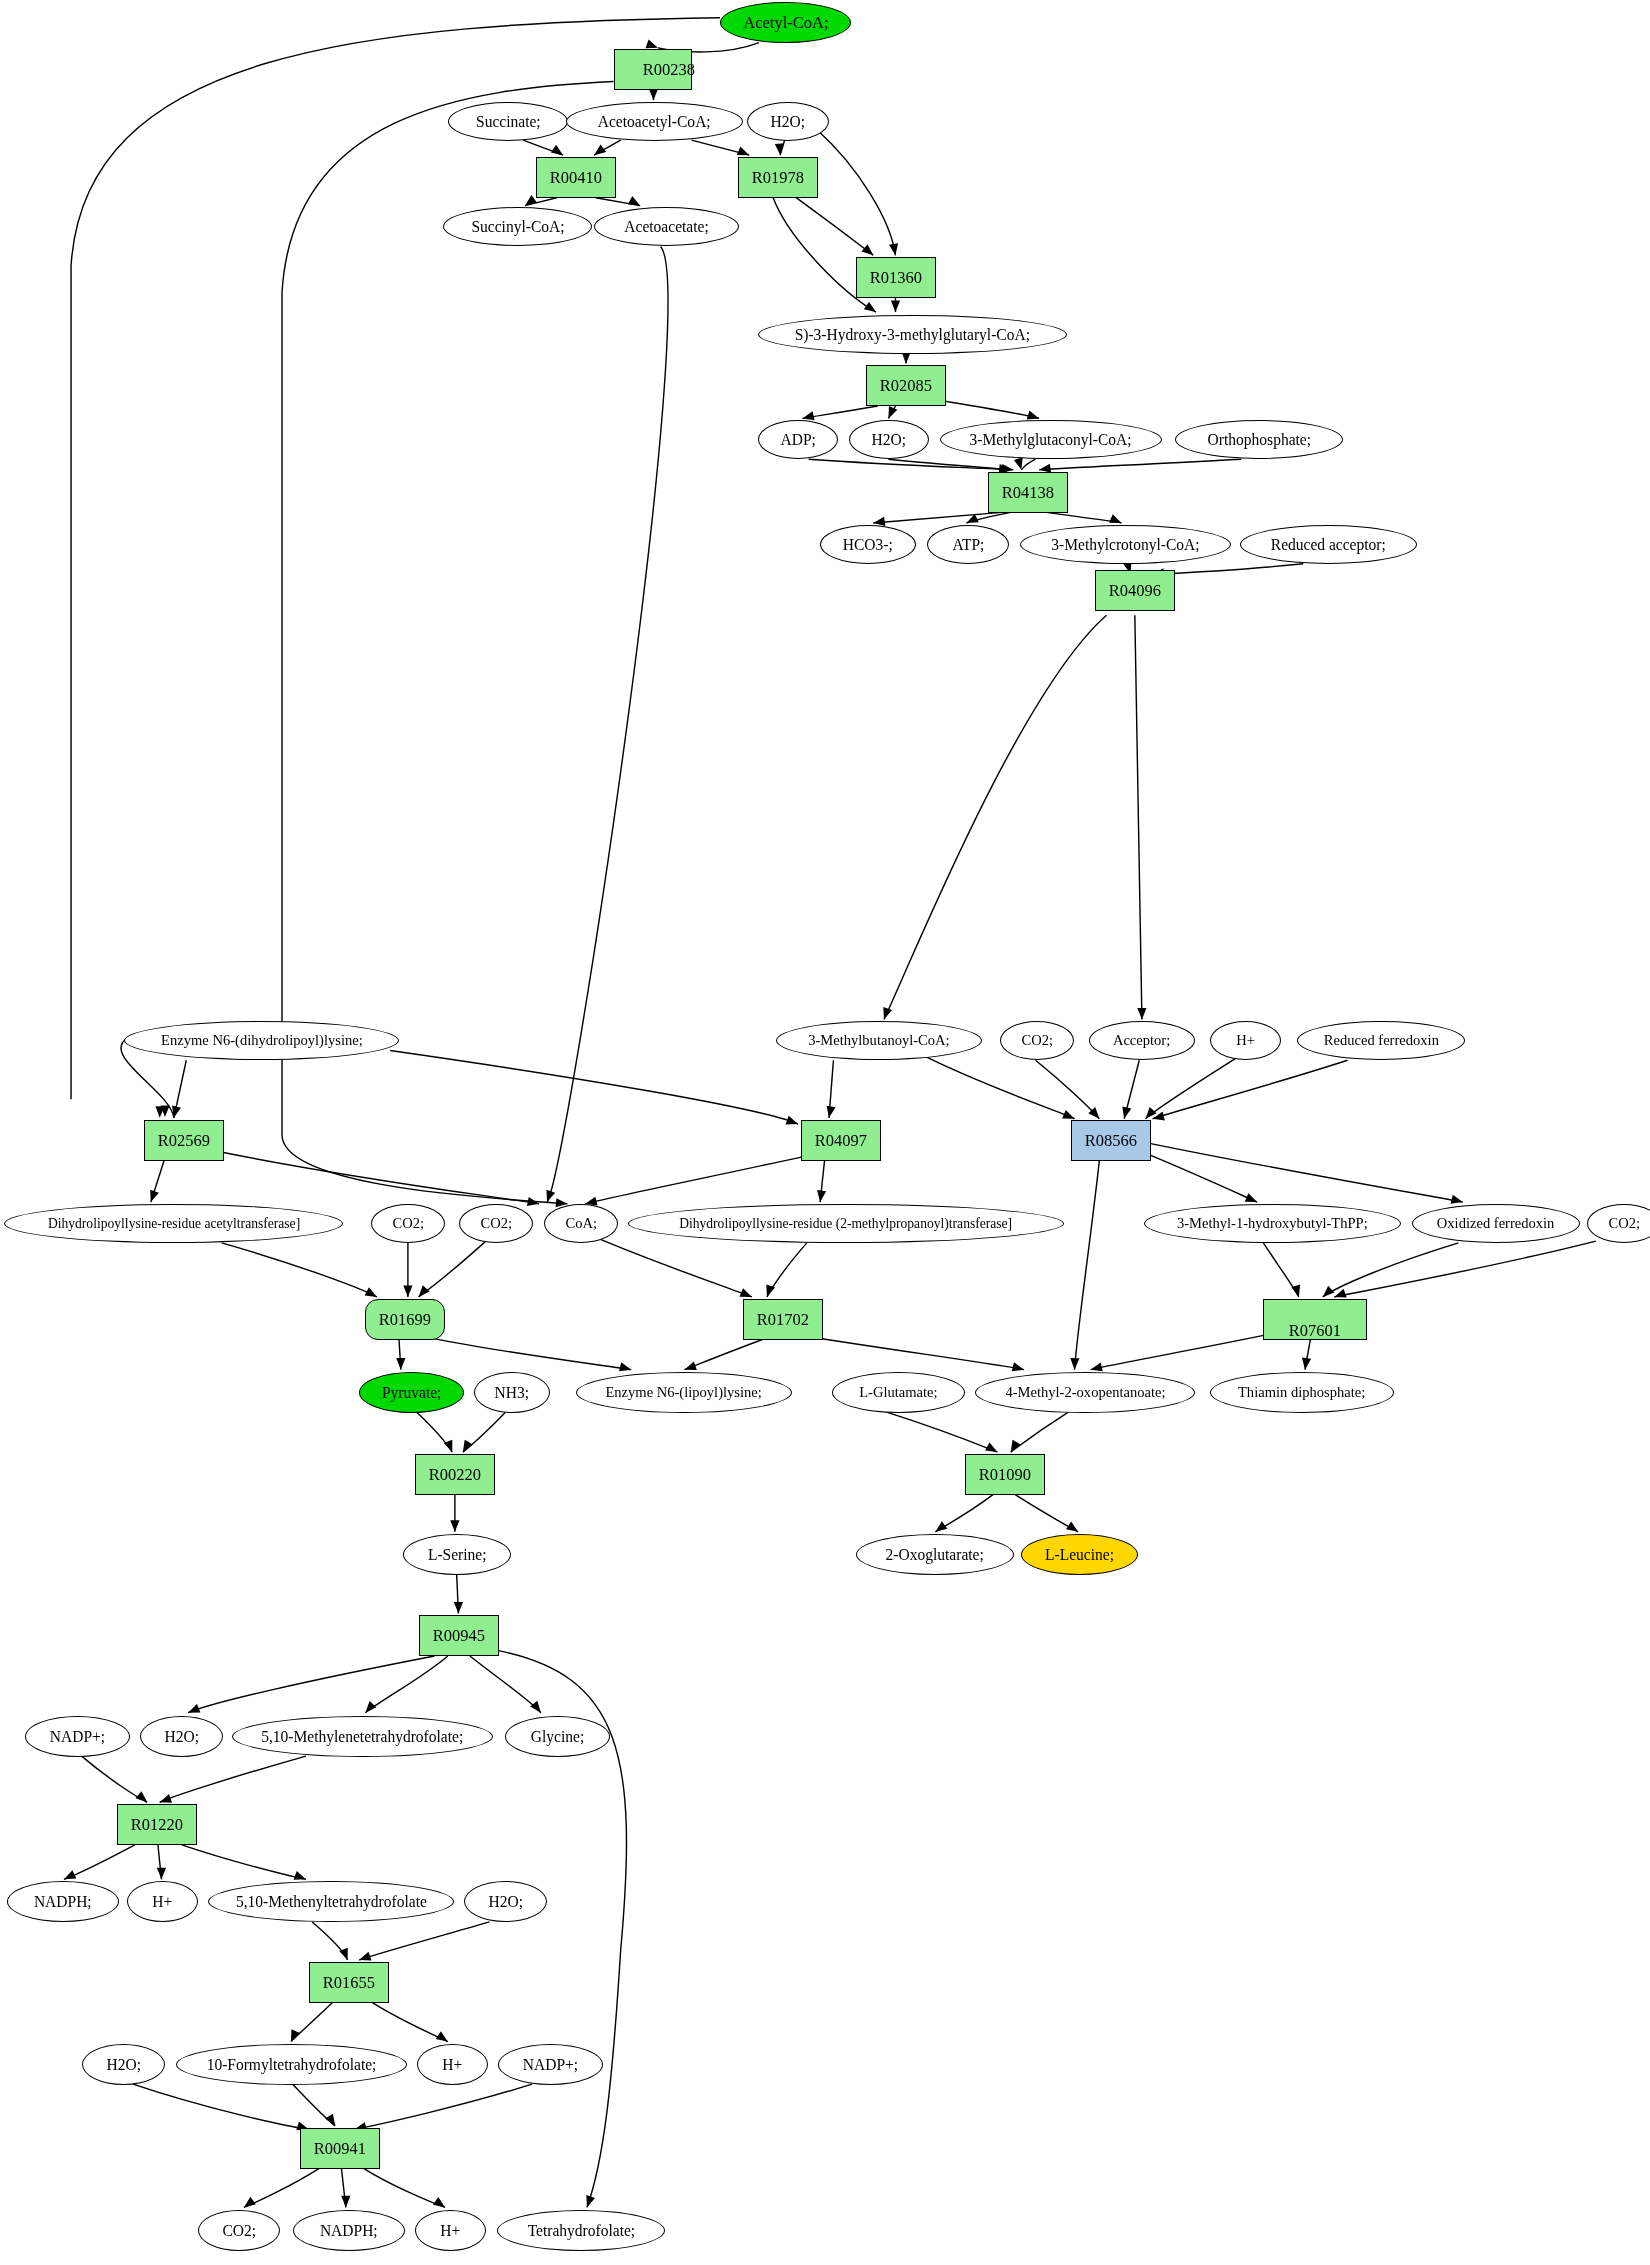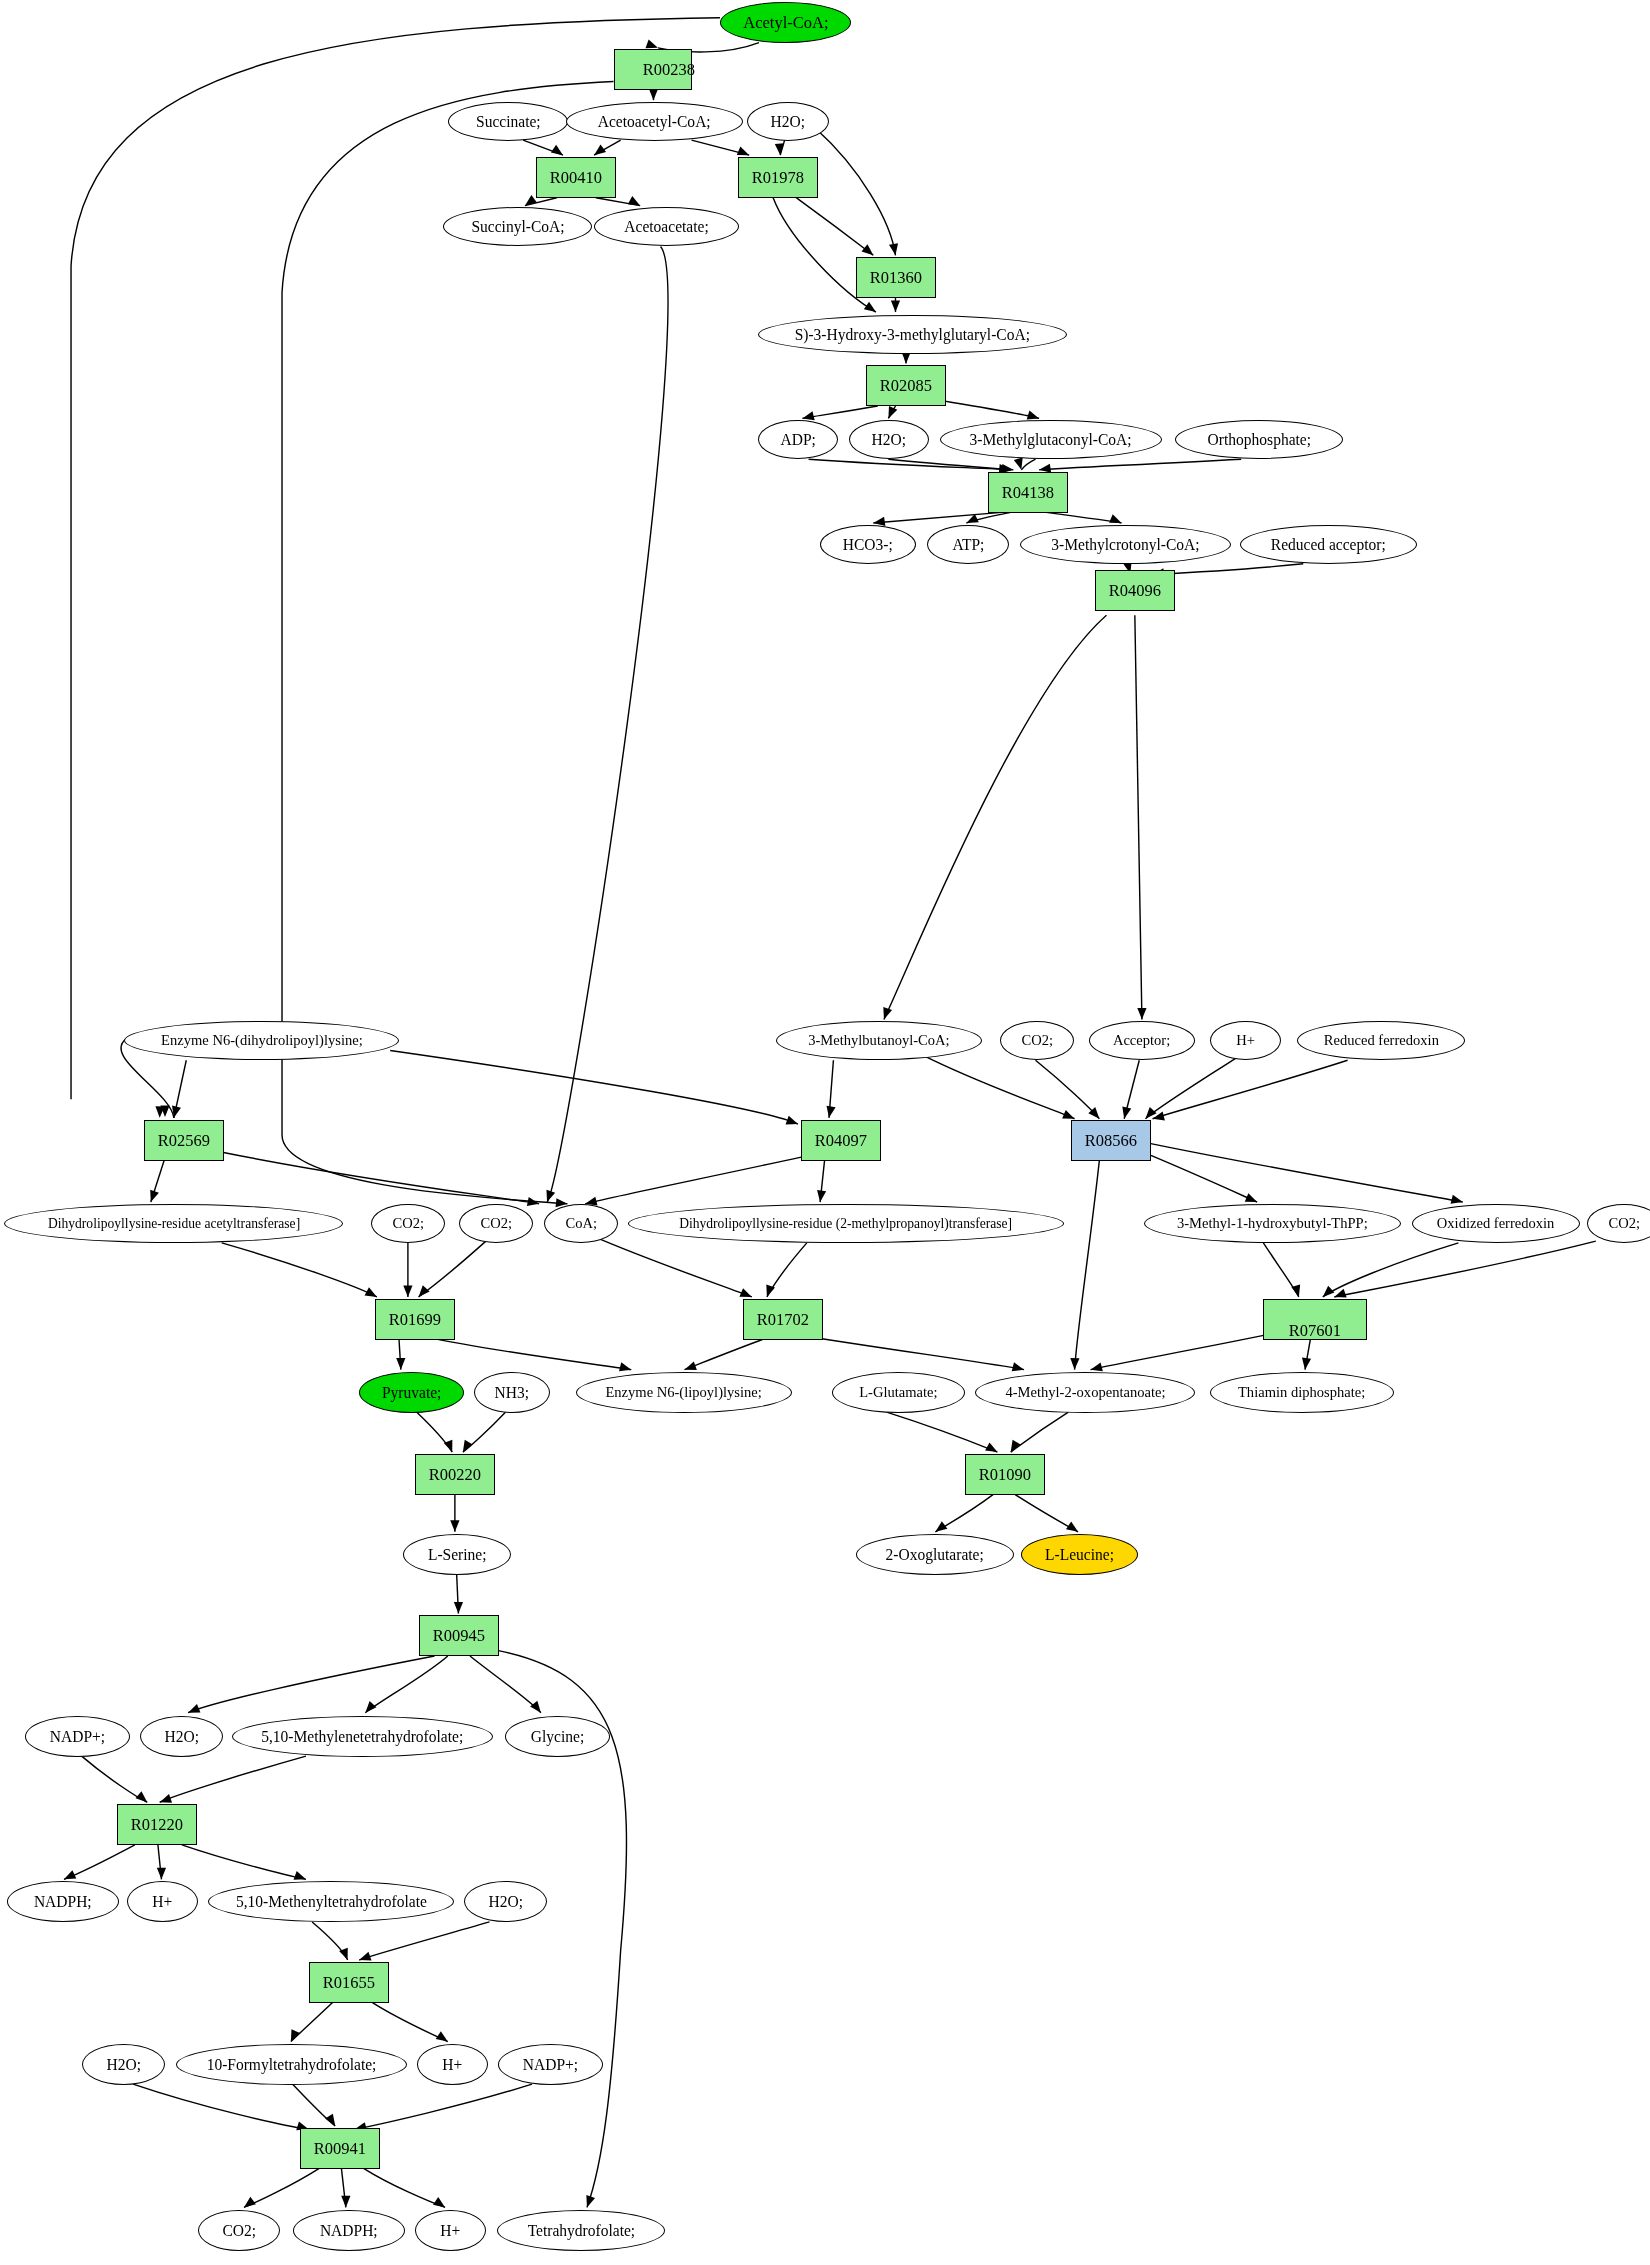--- a/index.html
+++ b/index.html
@@ -354,21 +354,21 @@
       </div>
       <div class="node ellipse" style="left: 1144px; top: 1204px; width: 257px; height: 39px; font-size: 15px;">
         <span class="lbl">3-Methyl-1-hydroxybutyl-ThPP;</span>
       </div>
       <div class="node ellipse" style="left: 1412px; top: 1204px; width: 168px; height: 39px; font-size: 15px;">
         <span class="lbl">Oxidized ferredoxin</span>
       </div>
       <div class="node ellipse" style="left: 1587px; top: 1204px; width: 74px; height: 39px; font-size: 15px;">
         <span class="lbl">CO2;</span>
       </div>
-      <div class="node rect" style="left: 375px; top: 1299px; width: 80px; height: 41px; font-size: 17px;">
+      <div class="node rect" style="left: 365px; top: 1299px; width: 80px; height: 41px; font-size: 17px; border-radius: 13px;">
         <span class="lbl">R01699</span>
       </div>
       <div class="node rect" style="left: 743px; top: 1299px; width: 80px; height: 41px; font-size: 17px;">
         <span class="lbl">R01702</span>
       </div>
       <div class="node rect" style="left: 1263px; top: 1299px; width: 104px; height: 41px; font-size: 17px; align-items: flex-end;">
         <span class="lbl">R07601</span>
       </div>
       <div class="node ellipse green" style="left: 359px; top: 1372px; width: 105px; height: 41px; font-size: 16px;">
         <span class="lbl">Pyruvate;</span>

